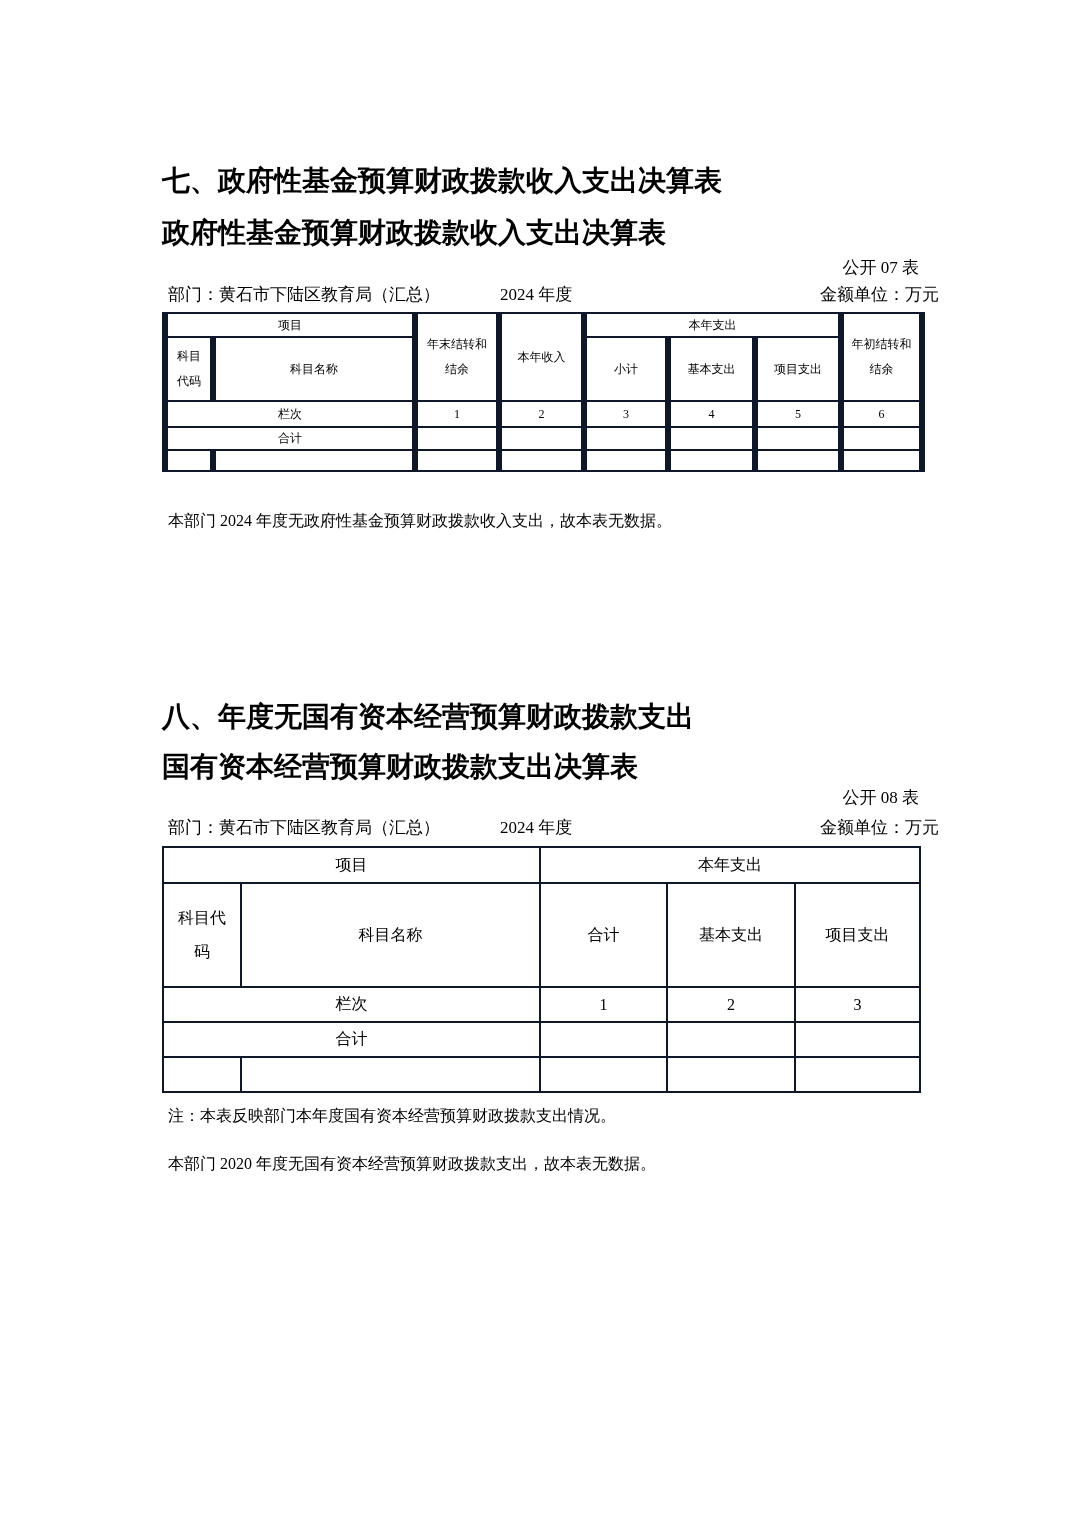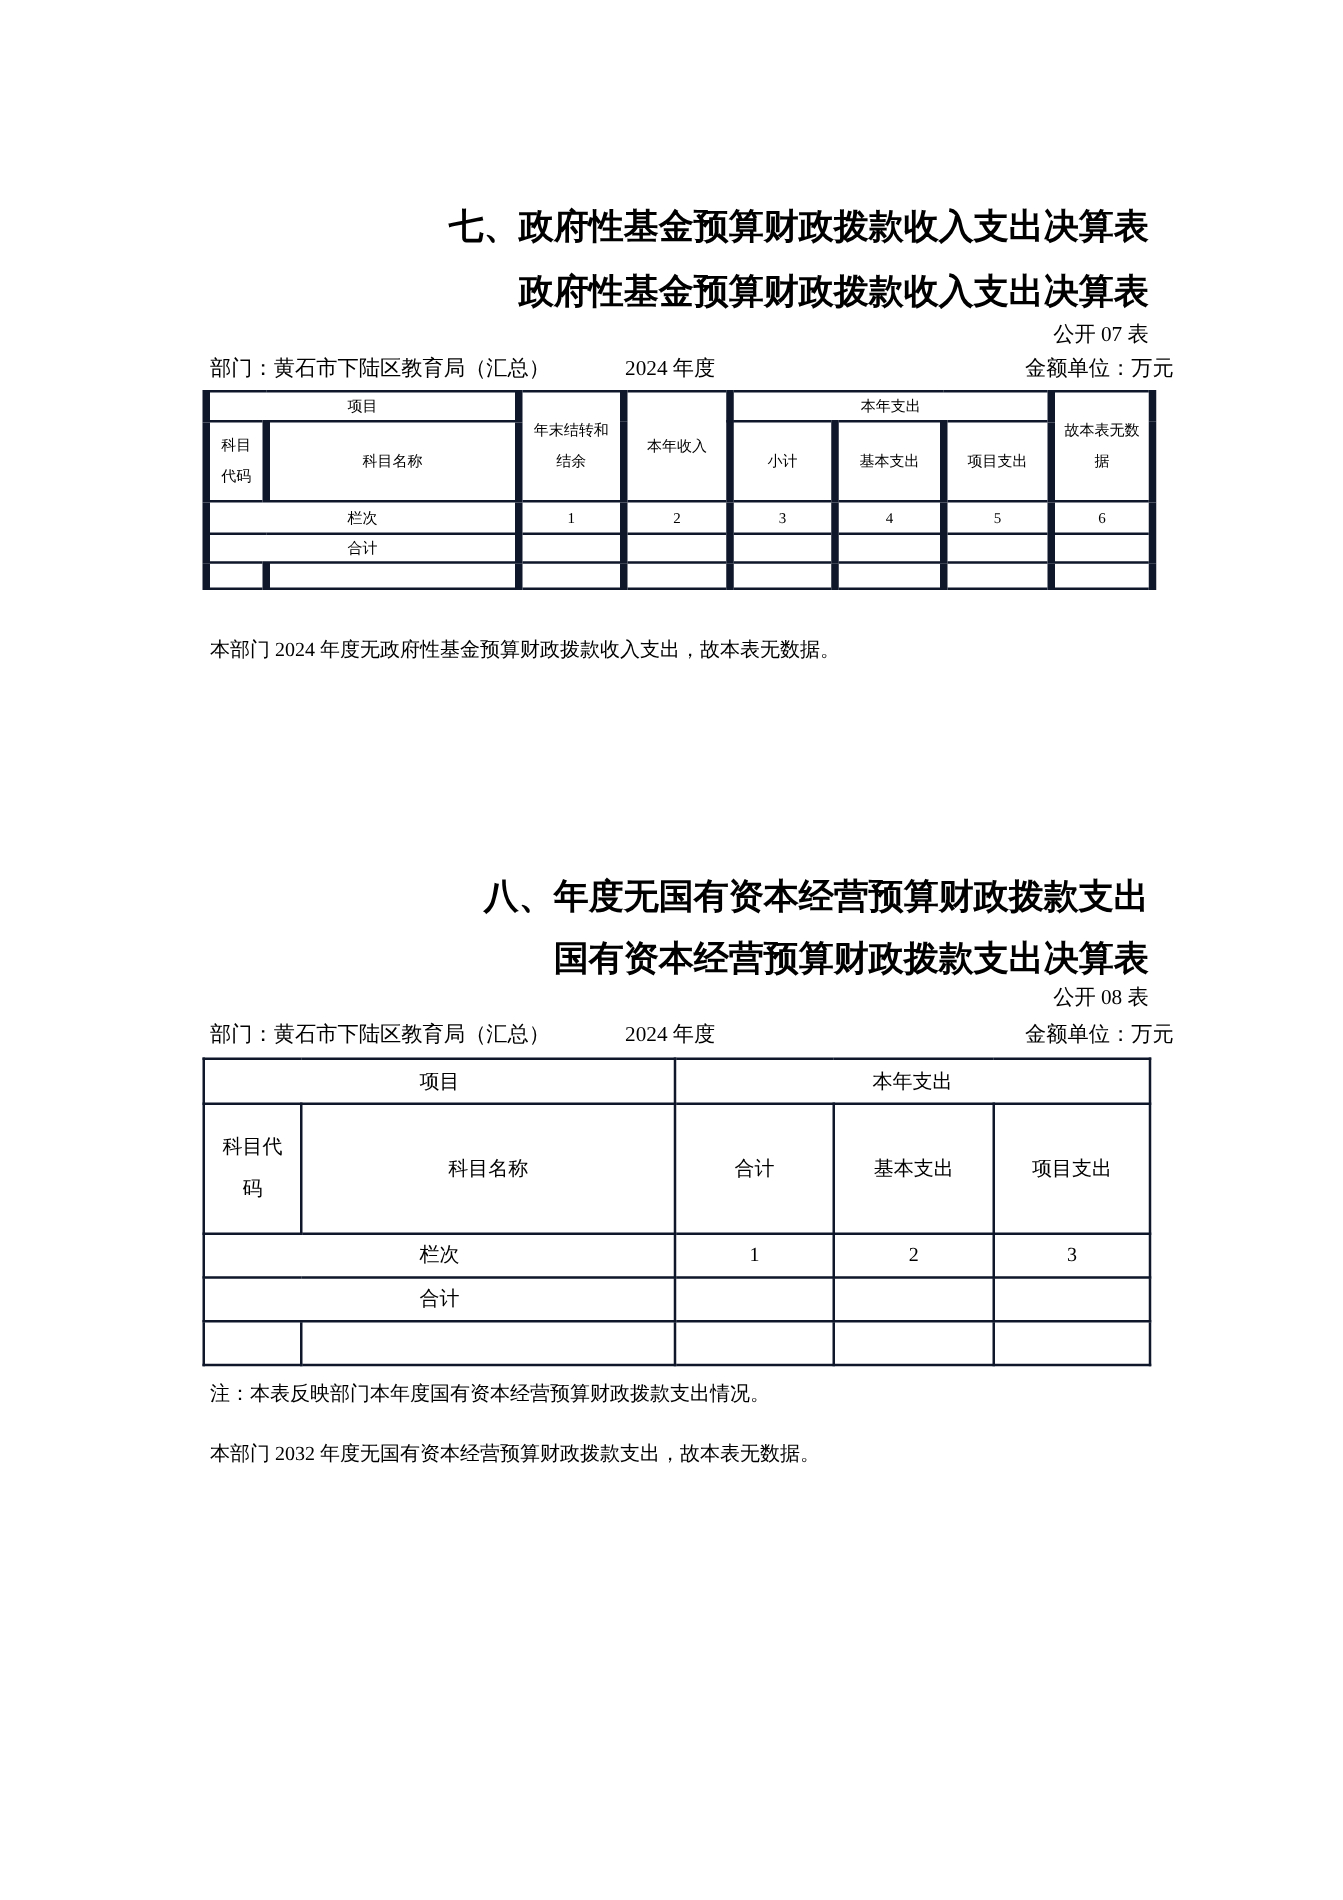--- a/index.html
+++ b/index.html
@@ -10,21 +10,21 @@
     height: 1520px;
     background: #ffffff;
     color: #000000;
     font-family: "Liberation Serif", "DejaVu Serif", serif;
     overflow: hidden;
   }
   .content { position: absolute; left: 162px; top: 0; width: 757px; height: 100%; }
 
   .doc-heading {
     position: absolute; left: 0; width: 100%;
-    margin: 0; text-align: right;
+    margin: 0; text-align: left;
     font-family: "Liberation Sans", "DejaVu Sans", sans-serif;
     font-weight: bold; font-size: 28px; line-height: 34px;
     white-space: nowrap;
   }
   #h7      { top: 164px; }
   #t7-title{ top: 216px; }
   #h8      { top: 700px; }
   #t8-title{ top: 750px; }
 
   .table-code {
@@ -108,21 +108,21 @@
           <col style="width:87px">
           <col style="width:86px">
           <col style="width:81px">
       </colgroup>
       <tbody>
           <tr class="r1">
         <td colspan="2">项目</td>
         <td rowspan="2" class="lh2">年末结转和结余</td>
         <td rowspan="2">本年收入</td>
         <td colspan="3">本年支出</td>
-        <td rowspan="2" class="lh2">故本表无数据</td>
+        <td rowspan="2" class="lh2">年初结转和结余</td>
       </tr>
       <tr class="r2">
         <td class="lh2">科目代码</td>
         <td>科目名称</td>
         <td>小计</td>
         <td>基本支出</td>
         <td>项目支出</td>
       </tr>
       <tr class="r3">
         <td colspan="2">栏次</td>
@@ -203,17 +203,17 @@
         <td></td>
         <td></td>
         <td></td>
         <td></td>
         <td></td>
       </tr>
     </tbody>
       </table>
 
     <div class="note" id="t8-note">注：本表反映部门本年度国有资本经营预算财政拨款支出情况。</div>
-    <div class="note" id="t8-statement">本部门 2032 年度无国有资本经营预算财政拨款支出，故本表无数据。</div>
+    <div class="note" id="t8-statement">本部门 2020 年度无国有资本经营预算财政拨款支出，故本表无数据。</div>
 
   </div>
 
 </div>
 
 </body></html>

